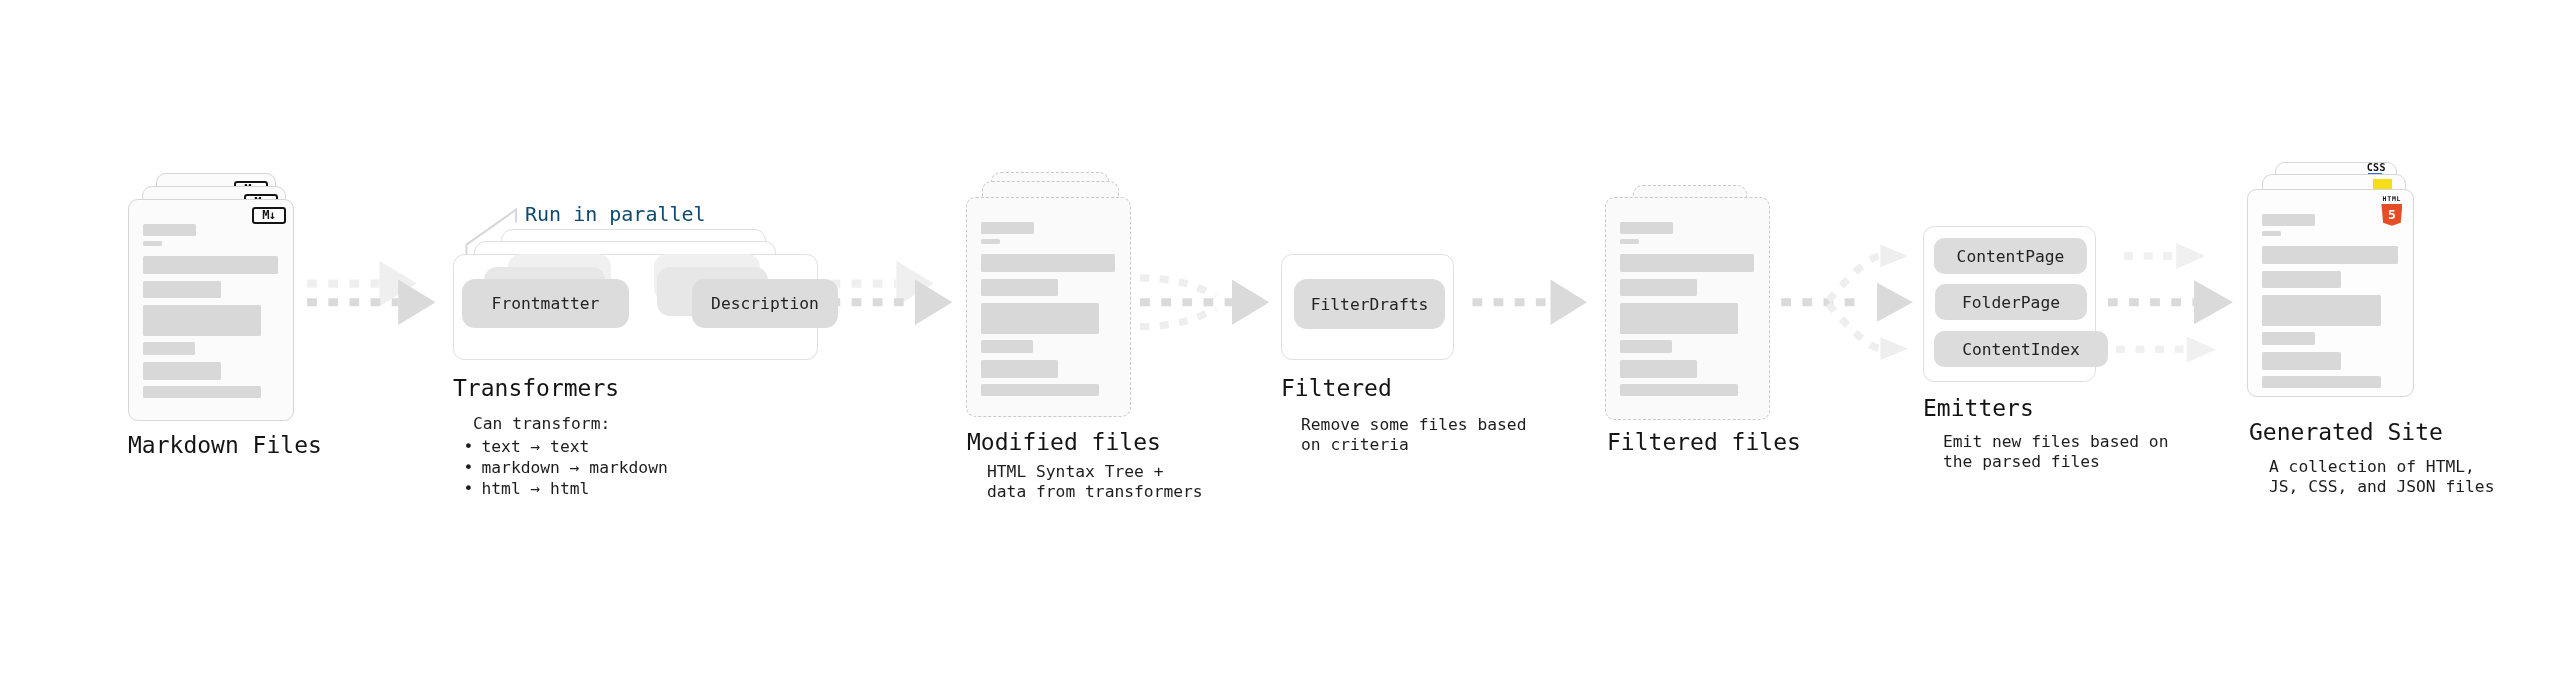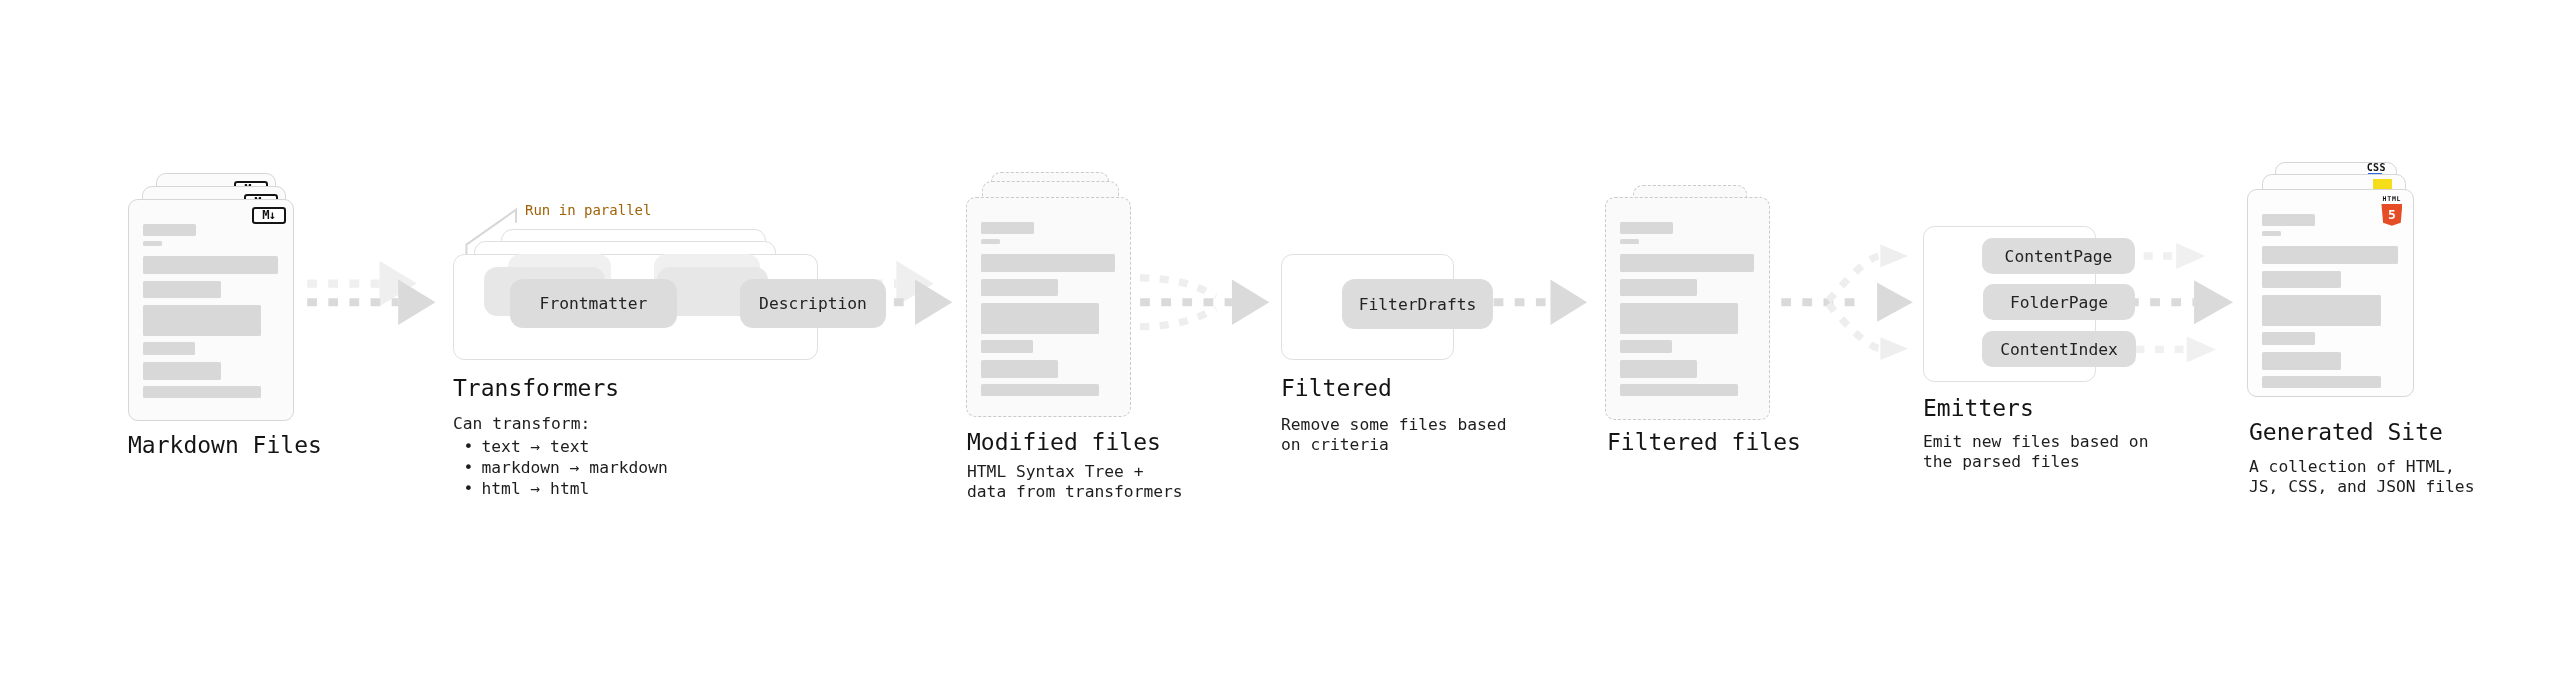--- a/index.html
+++ b/index.html
@@ -42,32 +42,32 @@
   .js-badge{position:absolute;top:4.1px;right:13px;width:19.5px;height:12.2px;background:#f5de19;}
   .css-badge{position:absolute;top:2.4px;right:13px;width:16.3px;text-align:center;}
   .css-word{font-size:10px;font-weight:bold;color:#111;line-height:6.5px;letter-spacing:0.4px;}
   .css-bar{width:14.6px;height:3.3px;background:#2d6ae3;margin:0.8px auto 0;}
 
   
   .panel{position:absolute;border:1.6px solid #dfdfdf;border-radius:11.4px;background:#ffffff;box-sizing:border-box;z-index:1;}
   .node{
     position:absolute;background:#dcdcdc;border-radius:13px;z-index:3;
     display:flex;align-items:center;justify-content:center;
-    font-size:16.3px;color:#232323;white-space:nowrap;margin-left:48px;
+    font-size:16.3px;color:#232323;white-space:nowrap;
   }
   .ghost{position:absolute;border-radius:13px;z-index:2;}
   .ghost.g1{background:#e7e7e7;}
   .ghost.g2{background:#f0f0f0;}
 
   
   .stage-title{position:absolute;font-size:23px;font-weight:500;color:#141414;white-space:nowrap;z-index:4;}
-  .stage-sub{position:absolute;font-size:16.3px;line-height:19.5px;color:#1d1d1d;white-space:nowrap;z-index:4;}
+  .stage-sub{position:absolute;font-size:16.3px;line-height:19.5px;color:#1d1d1d;white-space:nowrap;z-index:4;margin-left:20px;}
   .bullets{position:absolute;font-size:16.3px;line-height:21px;color:#1d1d1d;white-space:nowrap;z-index:4;}
   .bullet-row{display:flex;gap:8.1px;padding-left:10.6px;}
-  .note{position:absolute;font-size:14px;color:#a16207;white-space:nowrap;z-index:4;text-align:center;}
+  .note{position:absolute;font-size:20px;color:#0c4a6e;white-space:nowrap;z-index:4;text-align:center;}
 </style>
 </head>
 <body>
 
 <div id="canvas">
 
   <svg id="arrow-layer" width="2576" height="681" viewBox="0 0 3170 838">
 
     <g>
       <g transform="translate(-21,-23)" stroke="#efefef" fill="#efefef">
@@ -232,21 +232,21 @@
         <div class="bar b6"></div>
         <div class="bar b7"></div>
         <div class="bar b8"></div>
     </div>
   </div>
   <div class="stage-title" style="left:1607px;top:429px">Filtered files</div>
 
   <div class="panel" style="left:1923px;top:226px;width:173px;height:156px"></div>
   <div class="node" style="left:1934px;top:238px;width:153px;height:36px;border-radius:10.6px">ContentPage</div>
   <div class="node" style="left:1935px;top:284px;width:152px;height:36px;border-radius:10.6px">FolderPage</div>
-  <div class="node" style="left:1934px;top:331px;width:154px;height:36px;border-radius:10.6px">ContentIndex</div>
+  <div class="node" style="left:1934px;top:331px;width:174px;height:36px;border-radius:10.6px">ContentIndex</div>
   <div class="stage-title" style="left:1923px;top:395px">Emitters</div>
   <div class="stage-sub" style="left:1923px;top:432px">
     <div>Emit new files based on</div>
     <div>the parsed files</div>
   </div>
 
   <div class="doc white" style="left:2275px;top:162px;width:122px;height:211px">
     <div class="css-badge">
       <div class="css-word">CSS</div>
       <div class="css-bar"></div>

